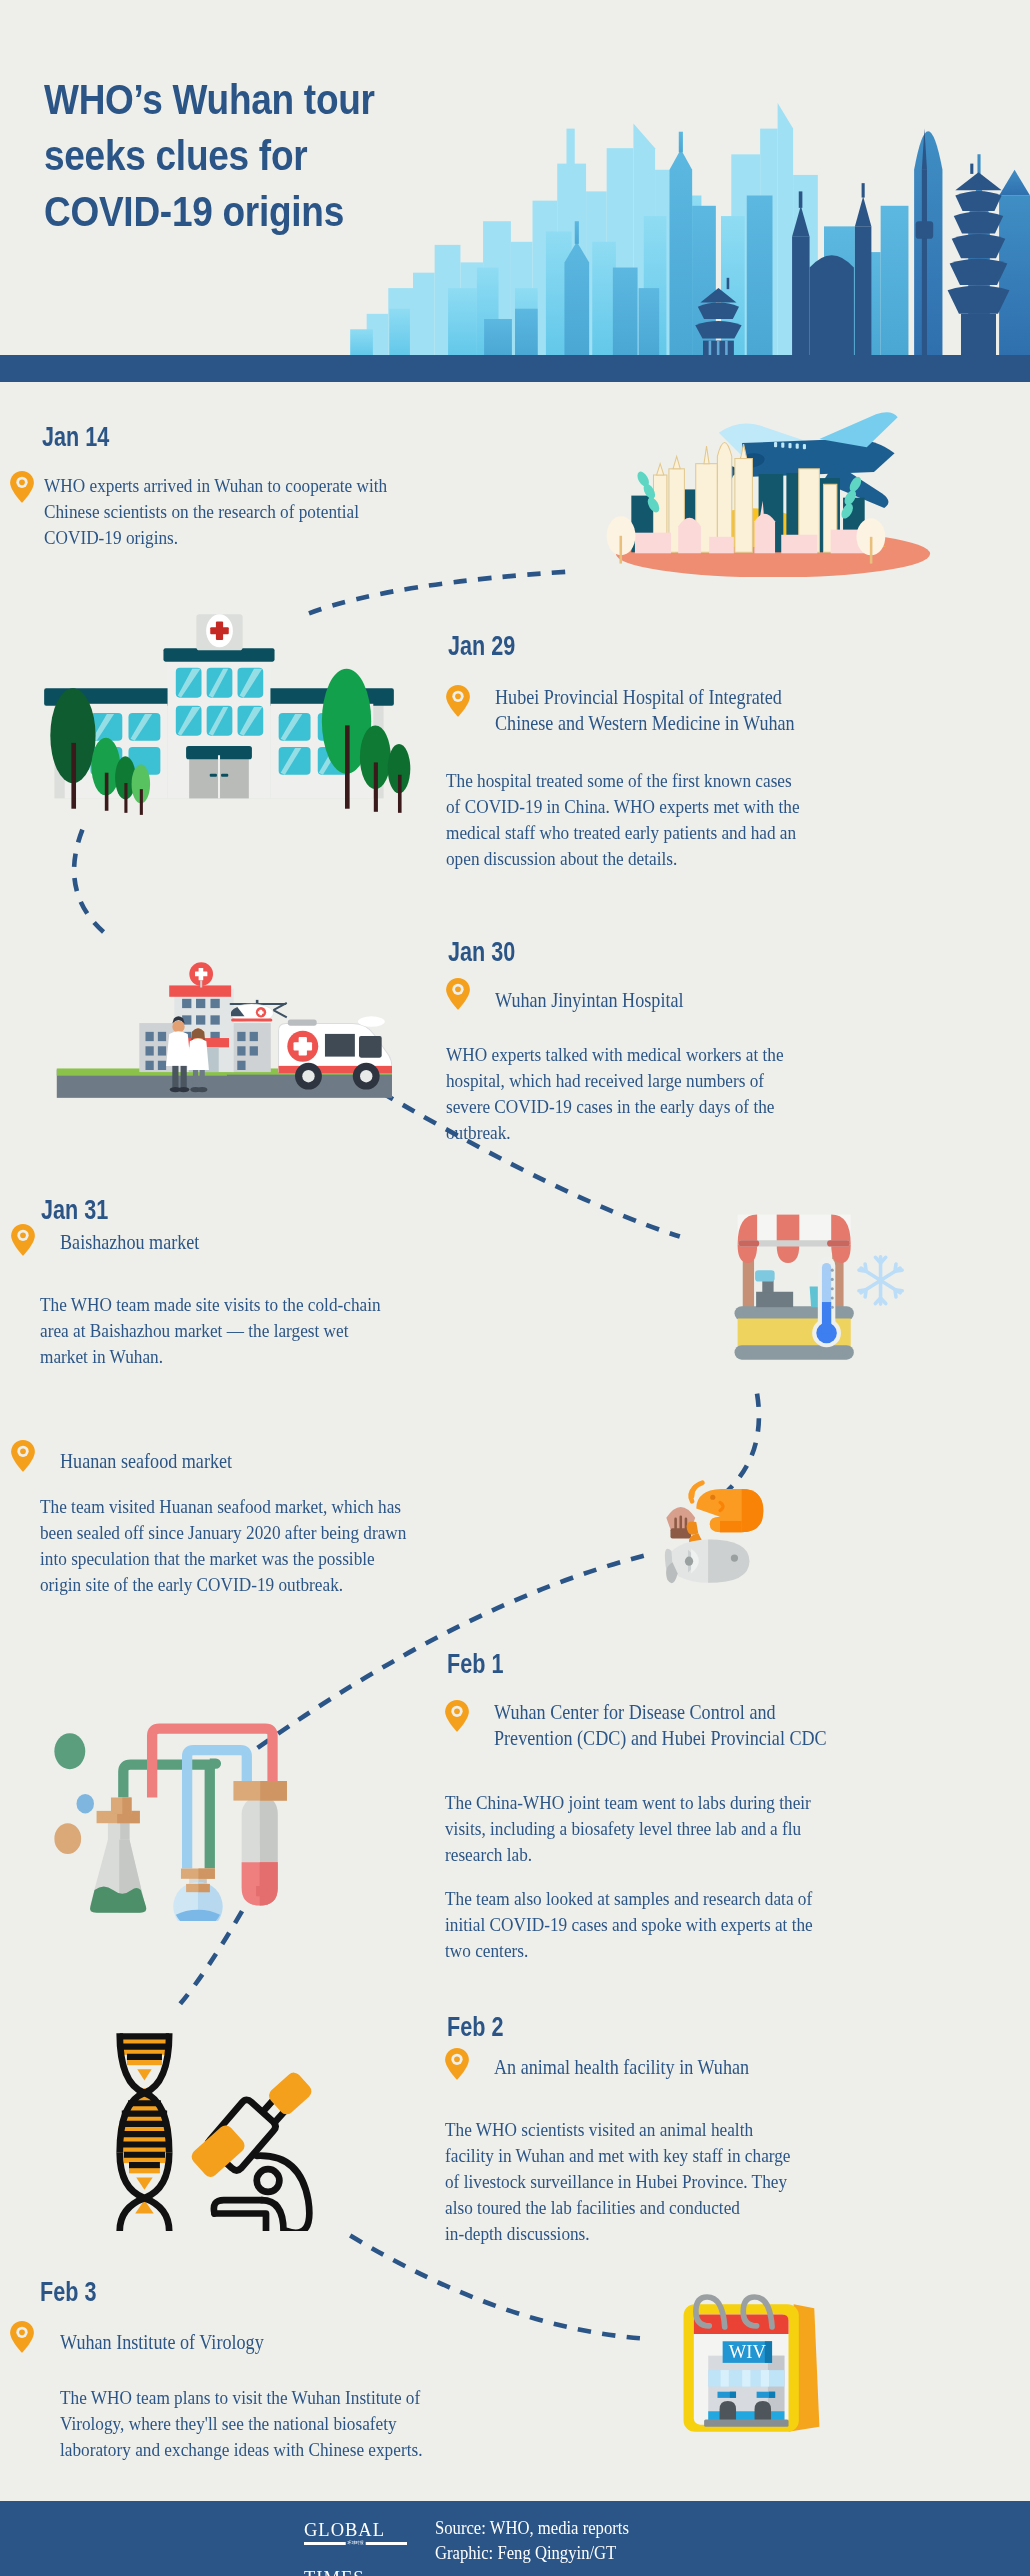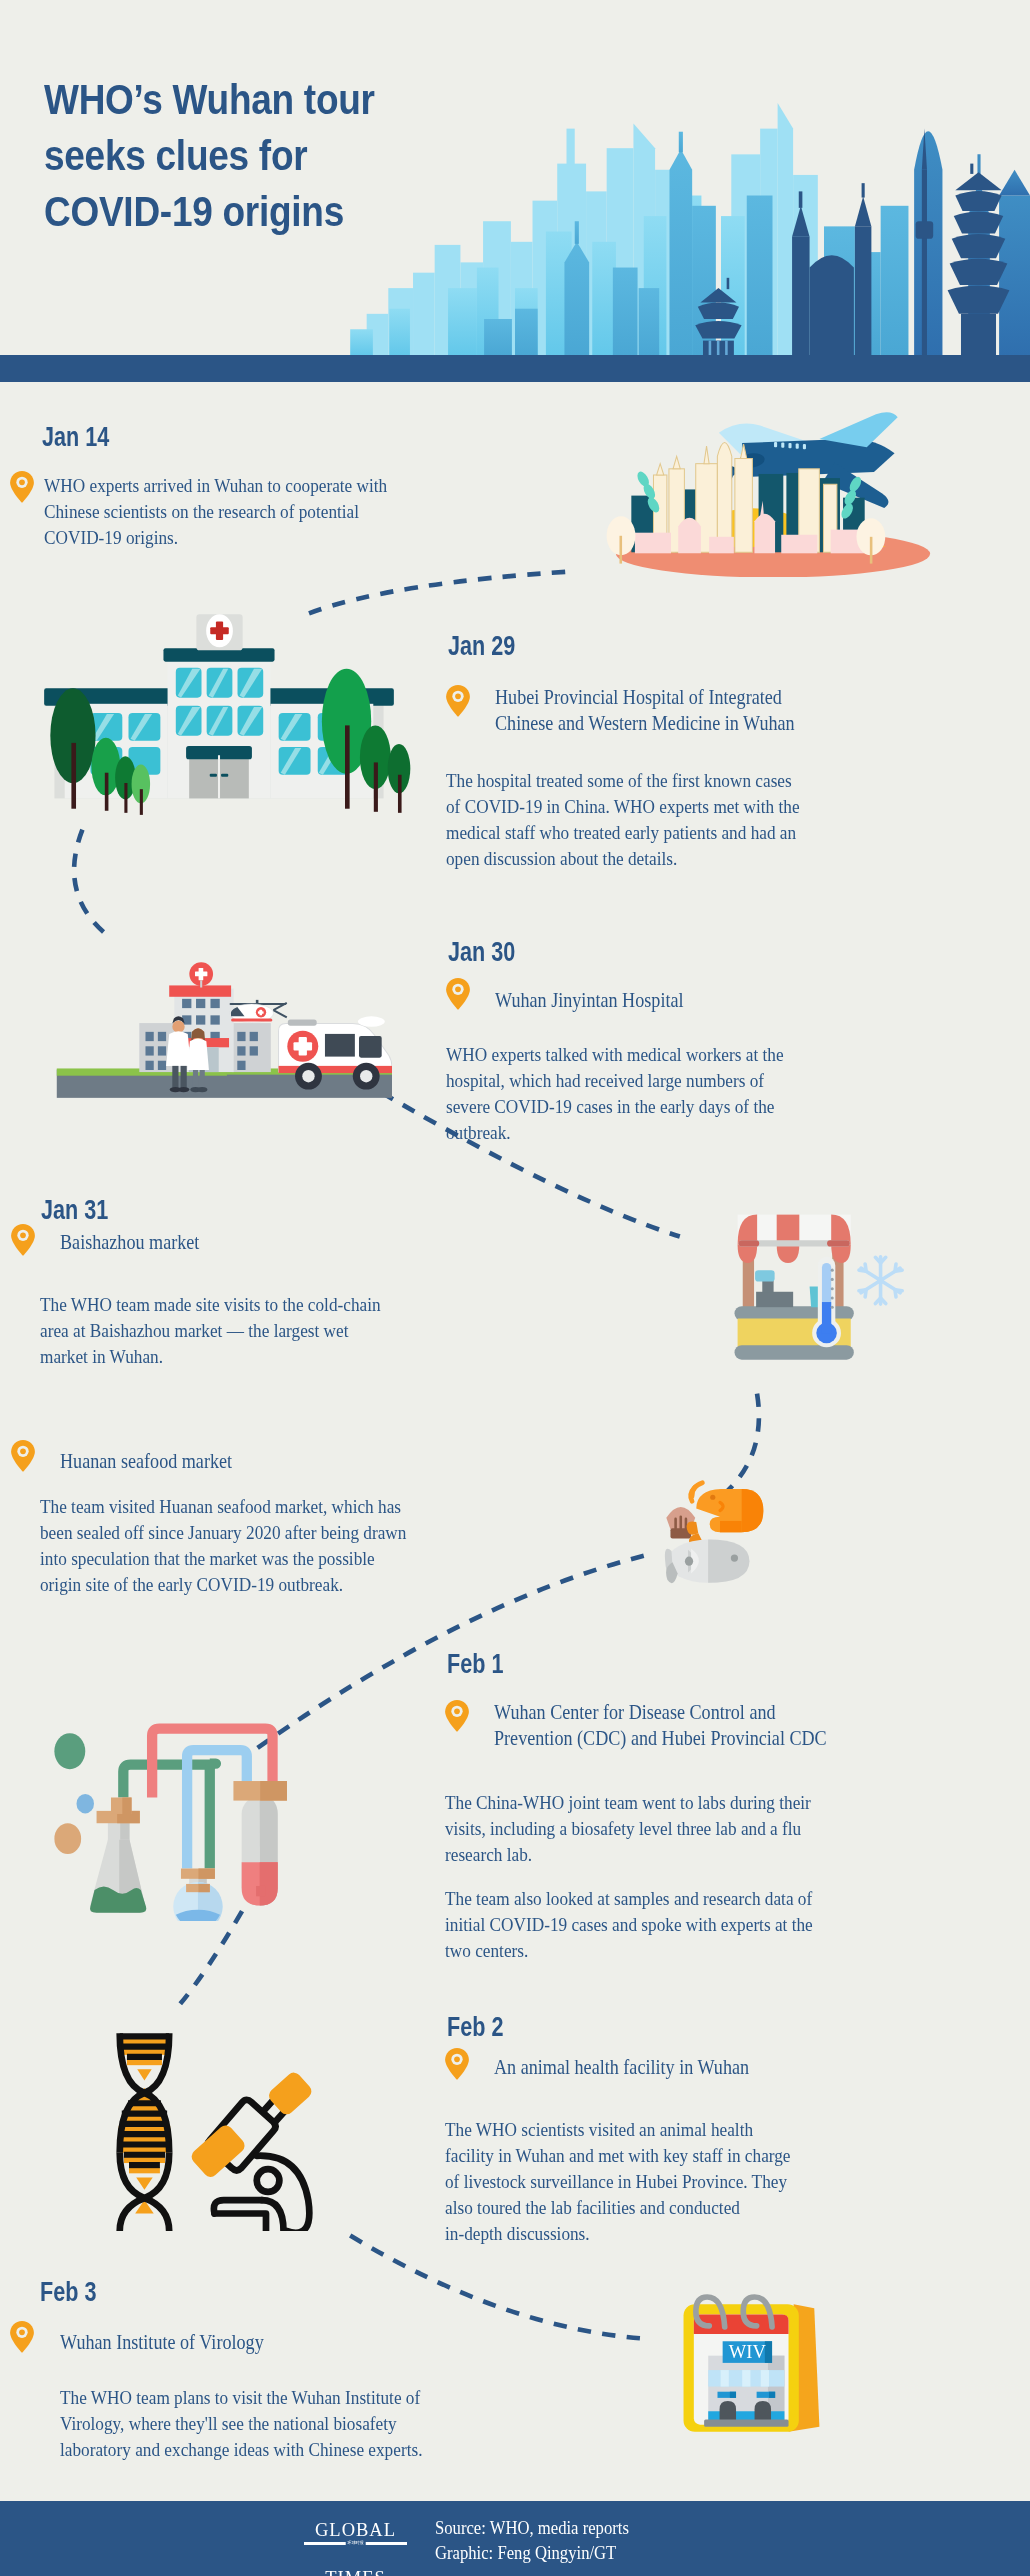--- a/index.html
+++ b/index.html
@@ -49,21 +49,21 @@
   
   .dashes{position:absolute;left:0;top:0;width:1030px;height:2576px;pointer-events:none;}
 
   
   .illus{position:absolute;}
 
   
   .footer{position:absolute;left:0;top:2501px;width:1030px;height:75px;background:#2b5586;}
   .gt-logo{
     position:absolute;left:304px;top:2521px;width:103px;height:39px;
-    font-family:"Liberation Serif", serif;color:#ffffff;text-align:center;
+    font-family:"Liberation Serif", serif;color:#ffffff;text-align:left;
   }
   .gt-logo .l1{font-size:18.5px;letter-spacing:1px;line-height:19.6px;}
   .gt-logo .rule{height:3.6px;background:#fff;margin:1px 0 1.5px 0;position:relative;}
   .gt-logo .rule .mid{position:absolute;left:50%;top:-1.5px;transform:translateX(-50%);
      font-size:4.1px;background:#2b5586;color:#fff;padding:0 2.1px;line-height:5.2px;}
   .gt-logo .l2{font-size:18.5px;letter-spacing:1px;line-height:19.6px;margin-top:24px;}
   .credits{
     position:absolute;left:435px;top:2516px;
     color:#ffffff;font-size:18.5px;line-height:1.36;
     transform:scaleX(.90);transform-origin:left top;

